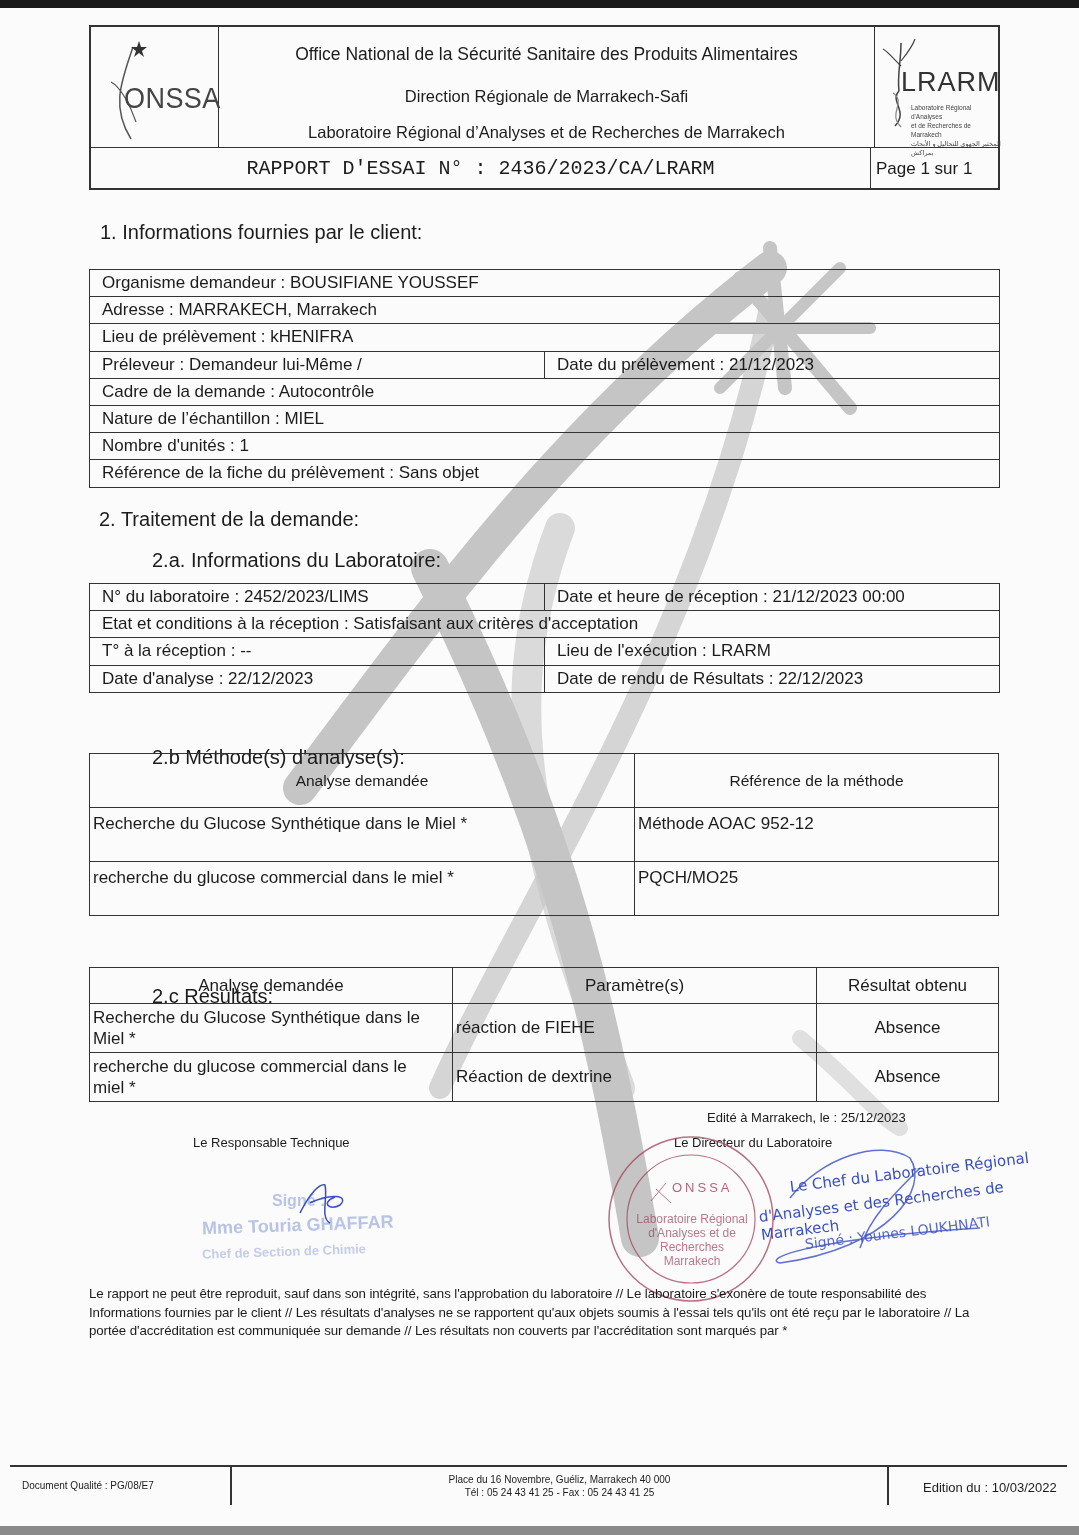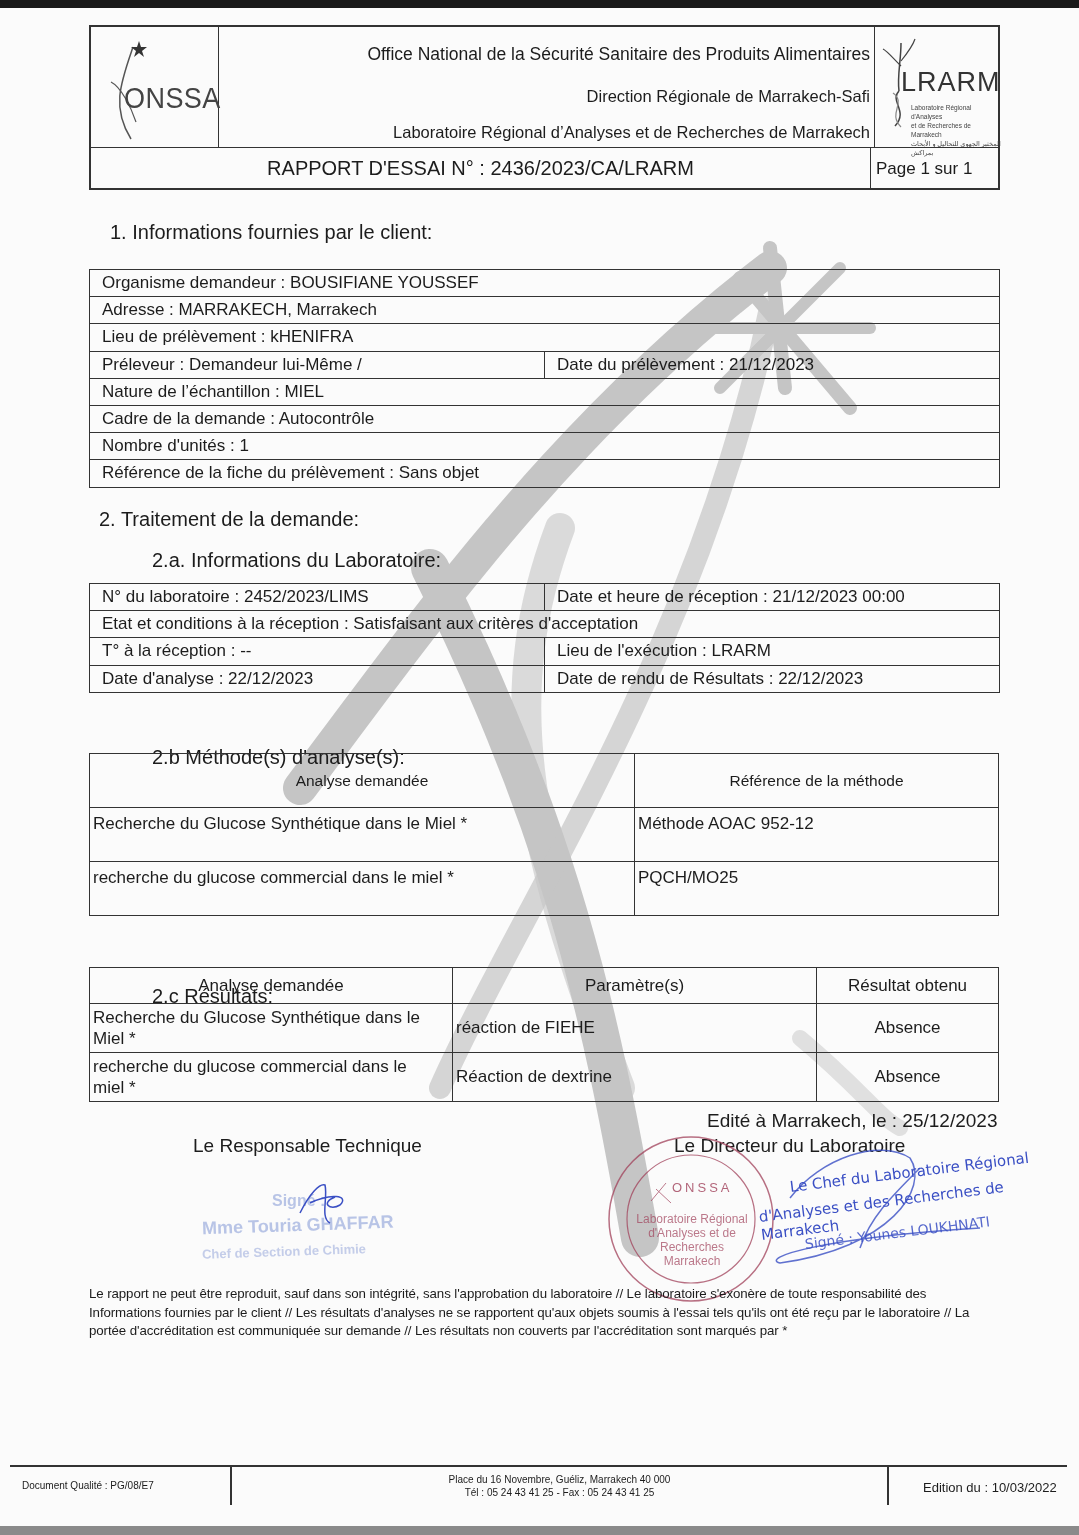--- a/index.html
+++ b/index.html
@@ -21,37 +21,37 @@
   .watermark { position: absolute; left: 0; top: 0; width: 1079px; height: 1518px; pointer-events: none; }
   .abs { position: absolute; }
   table { border-collapse: collapse; }
   td, th { border: 1.5px solid #333; font-weight: normal; }
 
   
   .hdr { position: absolute; left: 89px; top: 17px; width: 911px; height: 165px; border: 2px solid #333; }
   .hdr .logo-l { position: absolute; left: 0; top: 0; width: 128px; height: 120px; border-right: 1.5px solid #333; }
   .hdr .logo-r { position: absolute; right: 0; top: 0; width: 124px; height: 120px; border-left: 1.5px solid #333; }
   .hdr .mid { position: absolute; left: 128px; right: 128px; top: 0; height: 120px; text-align: center; }
-  .hdr .mid div { position: absolute; left: 4px; right: 0; font-size: 17px; text-align: right; }
+  .hdr .mid div { position: absolute; left: 4px; right: 0; font-size: 17px; }
   .hdr .row2 { position: absolute; left: 0; right: 0; top: 120px; height: 41px; border-top: 1.5px solid #333; }
-  .hdr .rap { position: absolute; left: 0; right: 128px; top: 0; height: 41px; line-height: 41px; text-align: center; font-size: 20px; }
+  .hdr .rap { position: absolute; left: 0; right: 128px; top: 0; height: 41px; line-height: 41px; text-align: center; font-size: 20px; font-family: Liberation Mono, monospace; }
   .hdr .pg { position: absolute; right: 0; top: 0; width: 128px; height: 41px; line-height: 41px; border-left: 1.5px solid #333; font-size: 17px; padding-left: 5px; }
 
   .section-title { position: absolute; font-size: 20px; }
 
   .info { position: absolute; left: 89px; width: 911px; }
   .info td { height: 27.2px; font-size: 17px; padding: 0 12px; white-space: nowrap; }
 
   .meth { position: absolute; left: 89px; top: 745px; width: 910px; }
   .meth td { font-size: 17px; padding: 0 3px; vertical-align: top; }
 
   .res { position: absolute; left: 89px; top: 959px; width: 910px; }
   .res td { font-size: 17px; padding: 0 3px; }
 
-  .sig-text { position: absolute; font-size: 19px; }
+  .sig-text { position: absolute; font-size: 13px; }
   .stamp-blue { color: #3a4fc4; font-family: "DejaVu Sans", sans-serif; }
   .footer-note { position: absolute; left: 89px; top: 1277px; width: 912px; font-size: 13.3px; line-height: 18.5px; letter-spacing: -0.1px; }
   .foot { position: absolute; top: 1453px; left: 0; width: 1079px; height: 60px; }
 </style>
 </head>
 <body>
 
 <div class="topbar"></div>
 
 <div class="page">
@@ -98,41 +98,41 @@
         <div>et de Recherches de Marrakech</div>
         <div>المختبر الجهوي للتحاليل و الأبحاث بمراكش</div>
       </div>
     </div>
     <div class="row2">
       <div class="rap">RAPPORT D'ESSAI N° : 2436/2023/CA/LRARM</div>
       <div class="pg">Page 1 sur  1</div>
     </div>
   </div>
 
-  <div class="section-title" style="left:100px;top:213px;margin-left:10px;">1. Informations fournies par le client:</div>
+  <div class="section-title" style="left:100px;top:213px;">1. Informations fournies par le client:</div>
   <table class="info" style="top:254px;margin-top:7px;">
     <tbody>
         <tr>
           <td colspan="2">Organisme demandeur  : BOUSIFIANE YOUSSEF</td>
         </tr>
     <tr>
           <td colspan="2">Adresse : MARRAKECH, Marrakech</td>
         </tr>
     <tr>
           <td colspan="2">Lieu de prélèvement  : kHENIFRA</td>
         </tr>
     <tr>
       <td style="width:455px;">Préleveur   :  Demandeur lui-Même /</td>
       <td>Date du prélèvement    : 21/12/2023</td>
     </tr>
     <tr>
+          <td colspan="2">Cadre de la demande   : Autocontrôle</td>
+        </tr>
+    <tr>
           <td colspan="2">Nature de l’échantillon : MIEL</td>
-        </tr>
-    <tr>
-          <td colspan="2">Cadre de la demande   : Autocontrôle</td>
         </tr>
     <tr>
           <td colspan="2">Nombre d'unités    : 1</td>
         </tr>
     <tr>
           <td colspan="2">Référence de la fiche du prélèvement : Sans objet</td>
         </tr>
   </tbody>
     </table>
 

